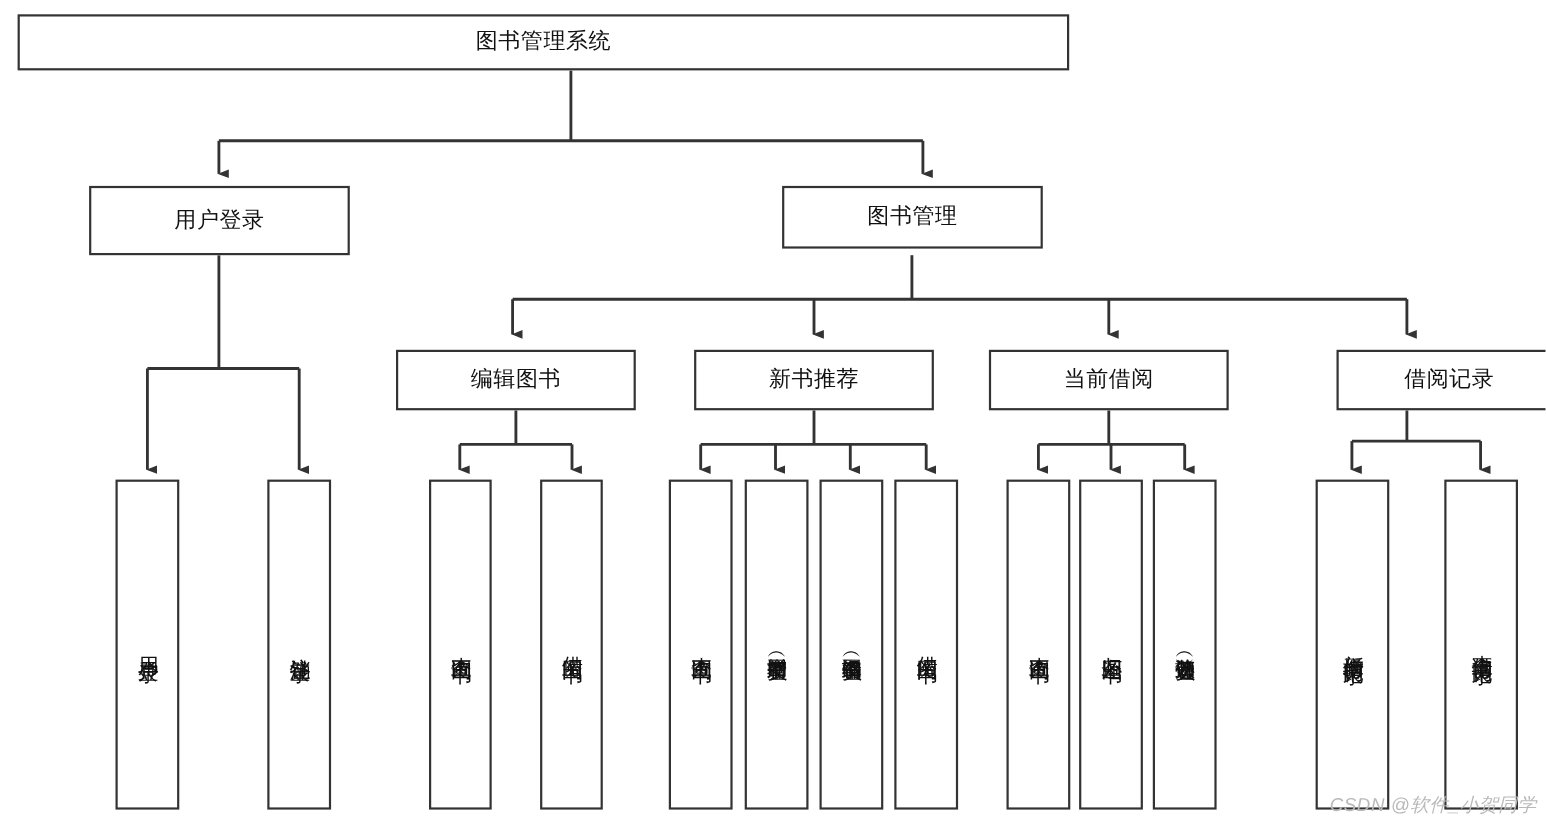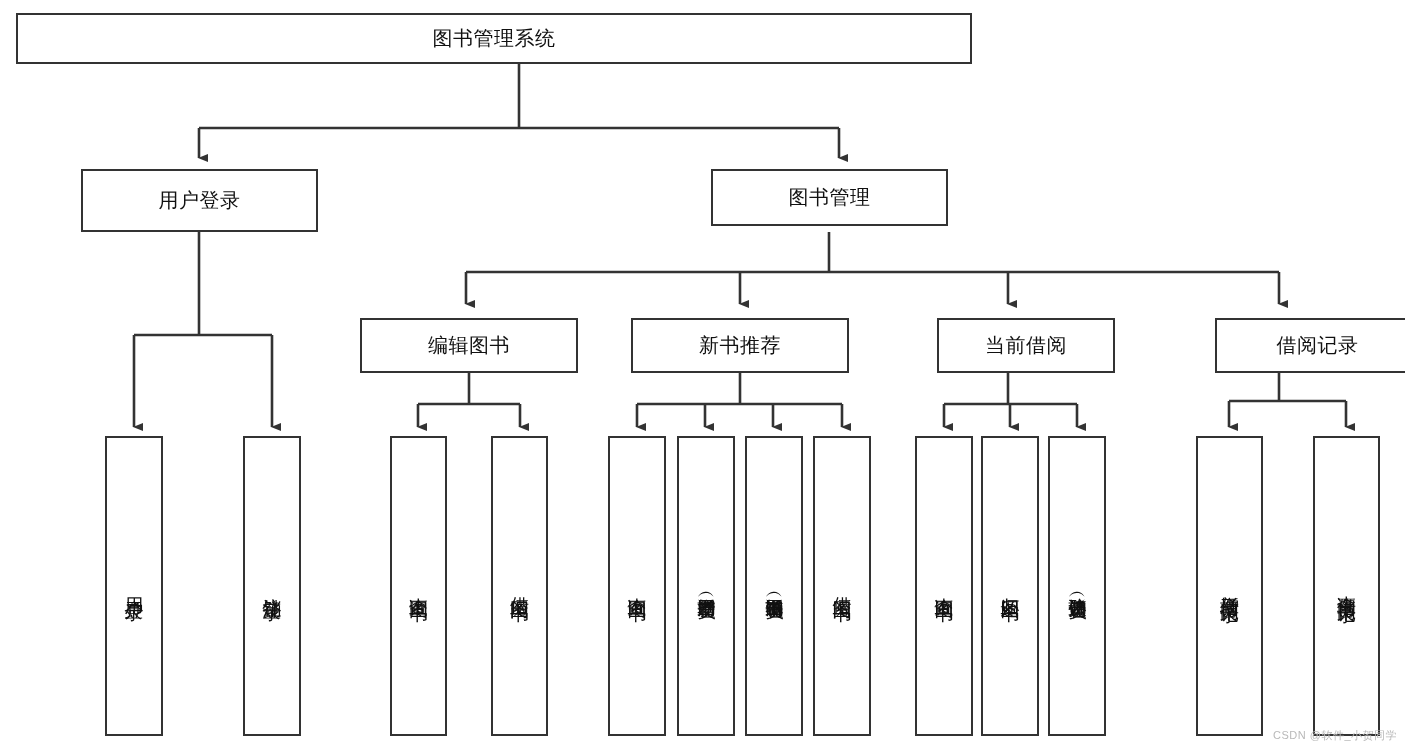--- a/index.html
+++ b/index.html
@@ -47,25 +47,26 @@
   }
   .node.vertical .lbl.tight{
     font-size:18px;
     letter-spacing:0.5px;
   }
 
   #watermark{
     position:absolute;
     right:8px;
     bottom:4px;
-    font-size:11px;
+    font-size:17px;
     color:#b9b9b9;
     white-space:nowrap;
     letter-spacing:0.5px;
     pointer-events:none;
+    font-style:italic;
   }
 </style>
 </head>
 <body>
 
 <div id="diagram-root">
 
   <svg class="layer" viewBox="0 0 1405 747" xmlns="http://www.w3.org/2000/svg">
     <defs>
       <marker id="arrowhead" markerWidth="9" markerHeight="10" refX="4.3" refY="9" orient="auto" markerUnits="userSpaceOnUse">
@@ -129,21 +130,21 @@
   </div>
 
   <div class="node" style="left:360px;top:318px;width:218px;height:55px;">
     <span class="lbl">编辑图书</span>
   </div>
 
   <div class="node" style="left:631px;top:318px;width:218px;height:55px;">
     <span class="lbl">新书推荐</span>
   </div>
 
-  <div class="node" style="left:899px;top:318px;width:178px;height:55px;margin-left:38px;">
+  <div class="node" style="left:899px;top:318px;width:218px;height:55px;">
     <span class="lbl">当前借阅</span>
   </div>
 
   <div class="node" style="left:1215px;top:318px;width:205px;height:55px;">
     <span class="lbl">借阅记录</span>
   </div>
 
   <div class="node vertical" style="left:105px;top:436px;width:58px;height:300px;">
     <span class="lbl">用户登录</span>
   </div>

